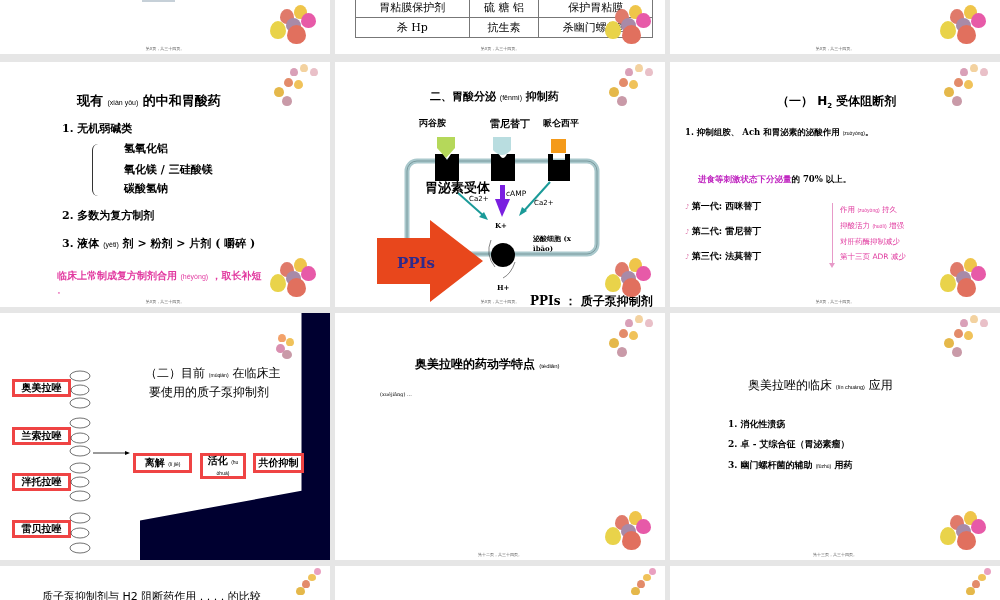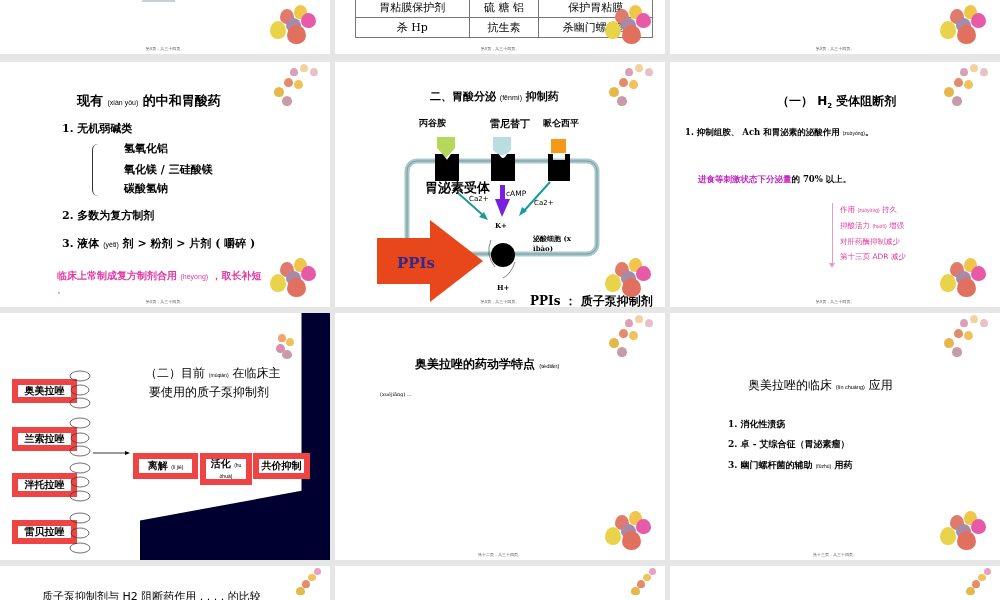--- a/index.html
+++ b/index.html
@@ -11,21 +11,21 @@
   .footer { position:absolute; bottom:3px; left:0; right:0; text-align:center;
             font-family:"Liberation Sans",sans-serif; font-size:4px; color:#555; }
   
   .eggs-br { position:absolute; right:2px; bottom:4px; width:60px; height:45px; }
   .eggs-tr { position:absolute; right:0; top:0; width:60px; height:48px; }
   .egg { position:absolute; border-radius:50% 50% 48% 48% / 55% 55% 45% 45%; }
   .abs { position:absolute; }
   .tbl { border-collapse:collapse; font-size:11px; }
   .tbl td { border:1px solid #777; text-align:center; height:19px; padding:0; }
   .bold { font-weight:bold; }
-  .box { position:absolute; border:6px solid #ef4444; background:#fff; font-size:10px; font-weight:bold; text-align:center; }
+  .box { position:absolute; border:3px solid #ef4444; background:#fff; font-size:10px; font-weight:bold; text-align:center; }
 </style>
 </head>
 <body>
 
 <div class="slide" style="left:0;top:0;height:54px;">
   <div class="abs" style="left:142px;top:0;width:33px;height:2px;background:#c6d0d8;"></div>
   <div class="eggs-br">
     <div class="egg" style="left:12px;top:4px;width:14px;height:15px;background:#e07a6a;"></div>
     <div class="egg" style="left:26px;top:0;width:13px;height:14px;background:#efc54a;"></div>
     <div class="egg" style="left:33px;top:8px;width:15px;height:15px;background:#e75aa8;"></div>
@@ -192,20 +192,25 @@
   </div>
   <div class="abs bold s-sans" style="left:107px;top:31px;font-size:12px;">
     <span>（一） H</span><sub style="font-size:7px;">2</sub><span> 受体阻断剂</span>
   </div>
   <div class="abs bold" style="left:15px;top:65px;font-size:8.5px;white-space:nowrap;">
     <span>1. 抑制组胺、 Ach 和胃泌素的泌酸作用</span>
     <span class="py" style="font-size:5px;">(zuòyòng)</span><span>。</span>
   </div>
   <div class="abs bold" style="left:28px;top:112px;font-size:8.5px;white-space:nowrap;">
     <span style="color:#c026c0;">进食等刺激状态下分泌量</span><span>的 70% 以上。</span>
+  </div>
+  <div class="abs" style="left:15px;top:138px;font-size:9px;">
+    <div style="height:25px;"><span style="color:#e080b0;font-size:7px;">♪ </span><span class="bold">第一代:  西咪替丁</span></div>
+    <div style="height:25px;"><span style="color:#e080b0;font-size:7px;">♪ </span><span class="bold">第二代:  雷尼替丁</span></div>
+    <div style="height:25px;"><span style="color:#e080b0;font-size:7px;">♪ </span><span class="bold">第三代:  法莫替丁</span></div>
   </div>
   <div class="abs" style="left:162px;top:141px;width:1px;height:62px;background:#e79ac8;"></div>
   <div class="abs" style="left:159px;top:201px;width:0;height:0;border-left:3px solid transparent;border-right:3px solid transparent;border-top:5px solid #e79ac8;"></div>
   <div class="abs s-sans" style="left:170px;top:140px;font-size:7.5px;color:#e0399e;line-height:15px;white-space:nowrap;">
     <div><span>作用</span> <span class="py" style="font-size:5px;">(zuòyòng)</span> <span>持久</span></div>
     <div><span>抑酸活力</span> <span class="py" style="font-size:5px;">(huólì)</span> <span>增强</span></div>
     <div>对肝药酶抑制减少</div>
     <div>第十三页 ADR 减少</div>
   </div>
   <div class="eggs-br">

